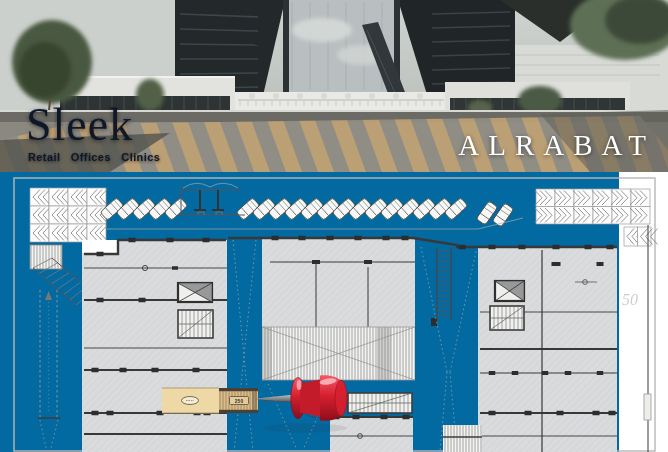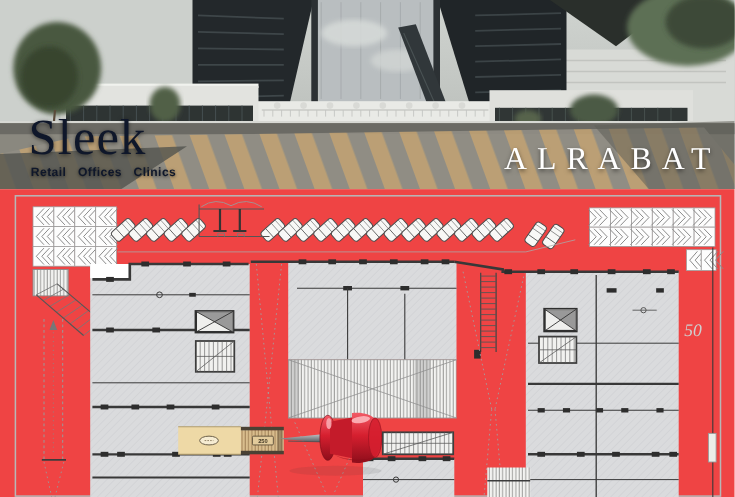--- a/index.html
+++ b/index.html
@@ -9,21 +9,21 @@
   .brand-left{position:absolute;left:26px;bottom:5px;color:#0f172a;}
   .brand-name{font-family:"Liberation Serif",serif;font-size:46px;line-height:1;letter-spacing:1px;
               text-shadow:0 1px 4px rgba(0,0,0,.55);}
   .brand-tagline{font-size:11px;font-weight:bold;letter-spacing:.4px;word-spacing:7px;margin:3px 12px 4px 2px;
               text-shadow:0 1px 3px rgba(0,0,0,.6);}
   .brand-right{position:absolute;right:22px;bottom:12px;color:#fff;text-align:center;}
   .dev-name{font-family:"Liberation Serif",serif;font-size:29px;line-height:1;letter-spacing:9px;margin-right:-9px;
               text-shadow:0 1px 4px rgba(0,0,0,.55);}
   .dev-sub{font-size:8.5px;letter-spacing:5px;margin-right:-5px;margin-top:4px;
               text-shadow:0 1px 3px rgba(0,0,0,.6);}
-  .plan{position:absolute;top:172px;left:0;width:668px;height:280px;background:#ef4444;}
+  .plan{position:absolute;top:172px;left:0;width:619px;height:280px;background:#0369a1;}
   .plan svg{display:block;}
 </style>
 </head>
 <body>
 
 <div class="stage">
 
   <div class="photo">
     <svg id="photo-svg" width="668" height="172" viewBox="0 0 668 172">
         <defs>

